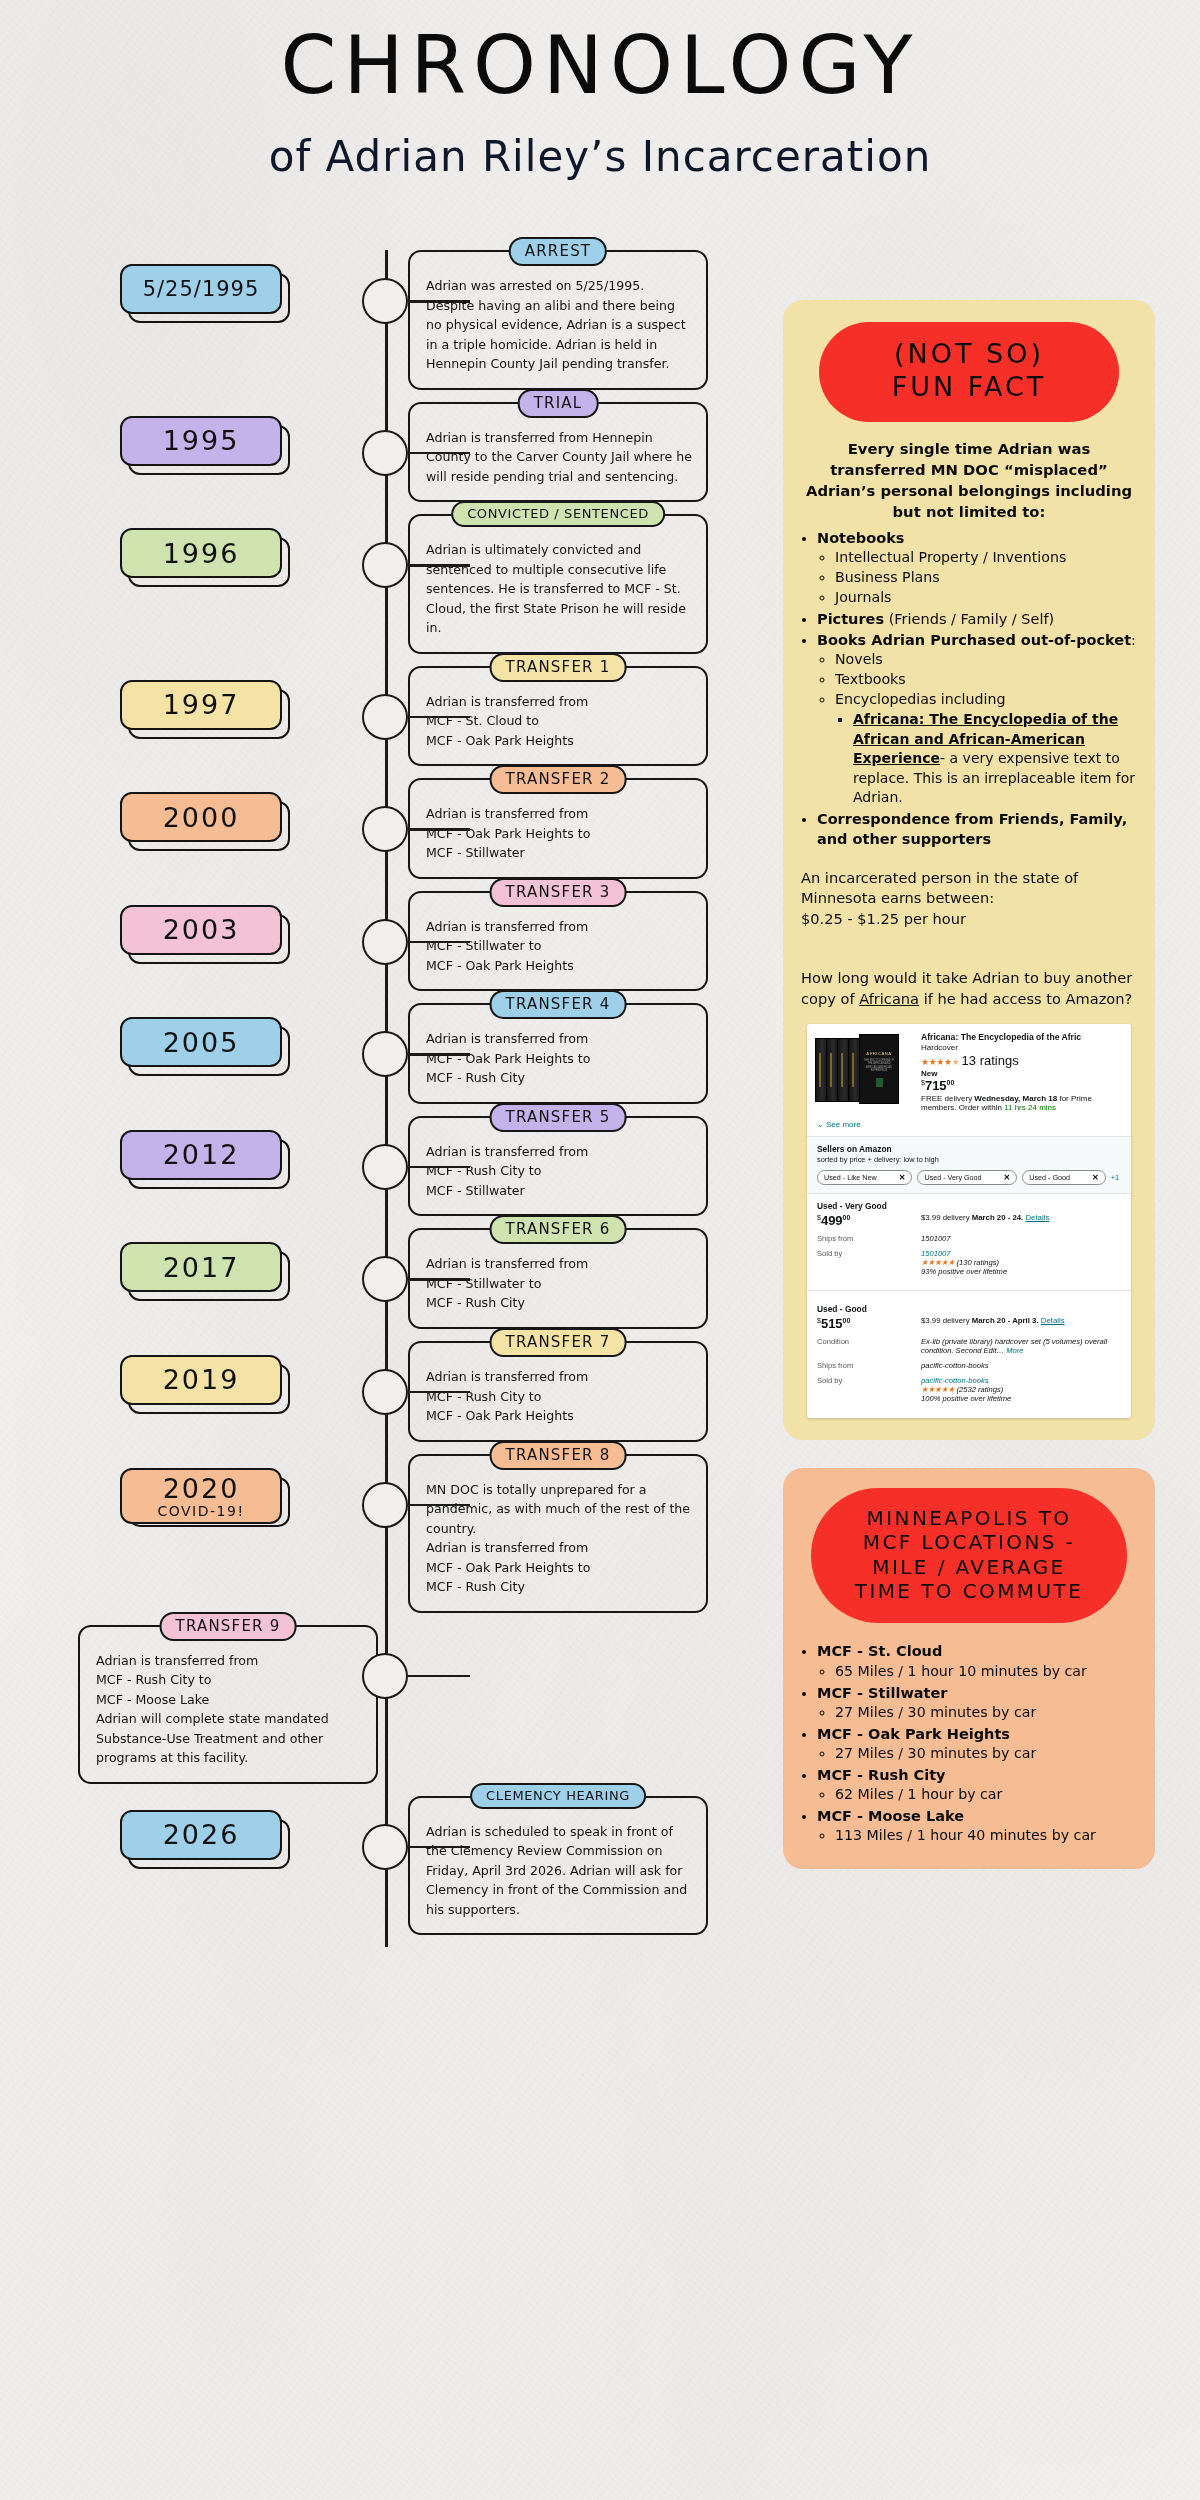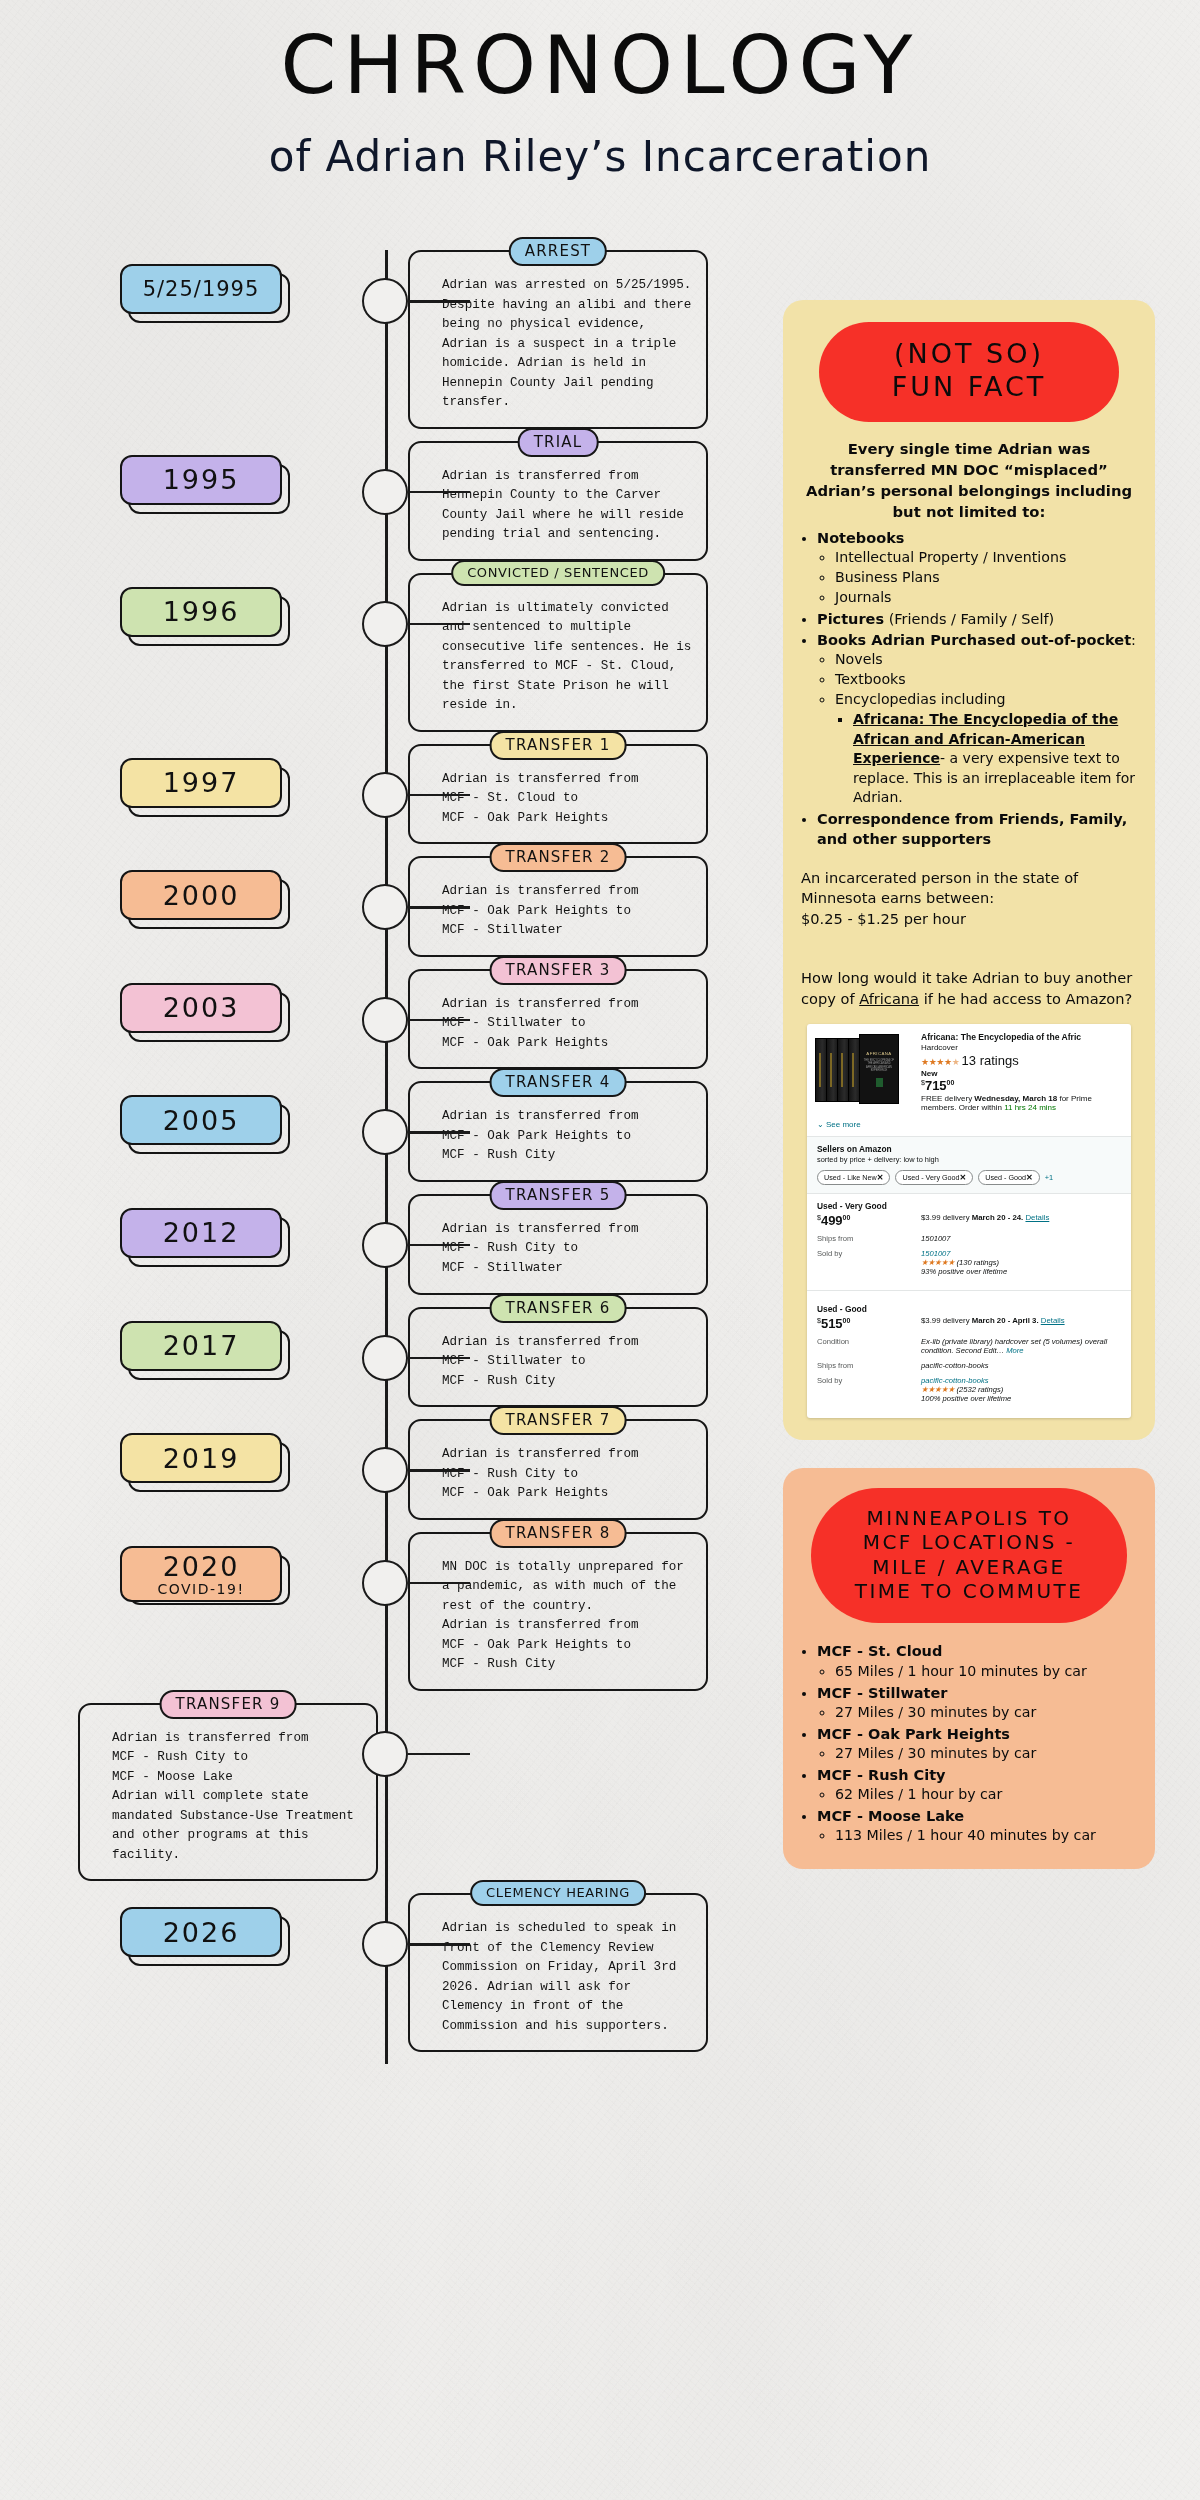--- a/index.html
+++ b/index.html
@@ -134,23 +134,22 @@
     background: #1a1a1a;
     z-index: 1;
   }
 
   
   .card-wrap { position: relative; margin-left: 78px; width: 300px; }
   .card-box {
     border: 2.6px solid #161616;
     border-radius: 13px;
     background: transparent;
-    padding: 24px 14px 14px 32px;
+    padding: 24px 14px 14px 16px;
     min-height: 92px;
-    font-family: Liberation Mono, monospace;
   }
   .card-label {
     position: absolute;
     top: -13px;
     left: 50%;
     transform: translateX(-50%);
     border: 2.6px solid #161616;
     border-radius: 14px;
     padding: 3px 14px 4px;
     font-size: 15px;
@@ -294,21 +293,21 @@
   .az-seemore { font-size: 8px; color: #007185; padding: 2px 10px 7px; }
   .az-sep { height: 1px; background: #e3e6e6; }
 
   .az-sellers { background: #f7fafa; padding: 7px 10px 8px; }
   .az-sellers h4 { font-size: 8.4px; }
   .az-sellers .sortline { font-size: 7.4px; margin-top: 1px; }
   .az-chips { display: flex; gap: 5px; align-items: center; margin-top: 6px; flex-wrap: nowrap; }
   .chip {
     border: 1px solid #888c8c; border-radius: 14px;
     padding: 2px 6px; font-size: 7.2px; white-space: nowrap;
-    display: flex; align-items: center; gap: 0; background: #fff;
+    display: flex; align-items: center; gap: 22px; background: #fff;
   }
   .chip .x { font-weight: bold; font-size: 8px; }
   .chip-plus { font-size: 7.4px; color: #007185; }
 
   .az-offer { padding: 7px 10px 8px; }
   .az-offer h5 { font-size: 8.4px; }
   .offer-row { display: flex; gap: 8px; margin-top: 2px; }
   .offer-price { width: 96px; flex: 0 0 96px; }
   .offer-right { flex: 1; font-size: 7.8px; line-height: 1.35; }
   .kv { display: flex; gap: 8px; margin-top: 6px; font-size: 7.6px; }

